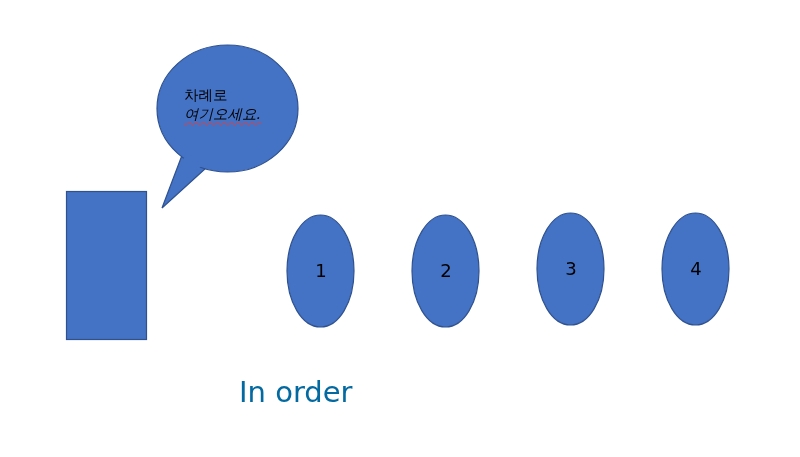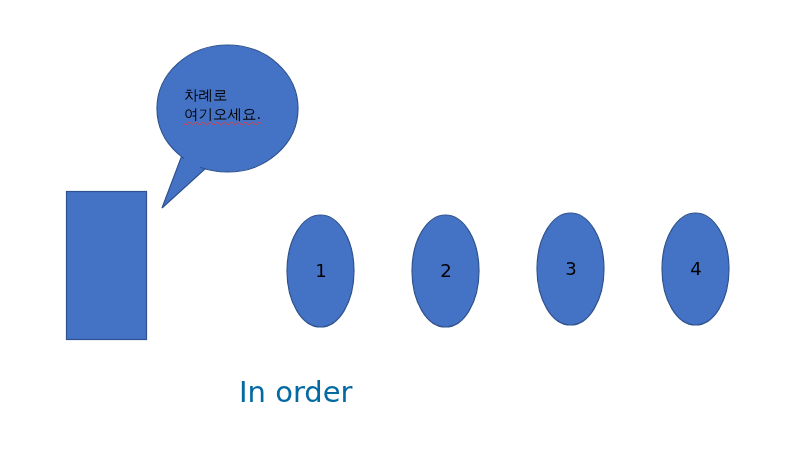--- a/index.html
+++ b/index.html
@@ -26,20 +26,21 @@
       top: 86px;
       font-size: 14.5px;
       line-height: 19px;
       color: #000000;
       white-space: nowrap;
     }
     .bubble-text .line2 {
       text-decoration: underline wavy #e03c3c;
       text-decoration-thickness: 1px;
       text-underline-offset: 2px;
+      font-style: italic;
     }
     .oval-label {
       position: absolute;
       width: 40px;
       margin-left: -20px;
       text-align: center;
       font-size: 18px;
       line-height: 20px;
       color: #000000;
     }

